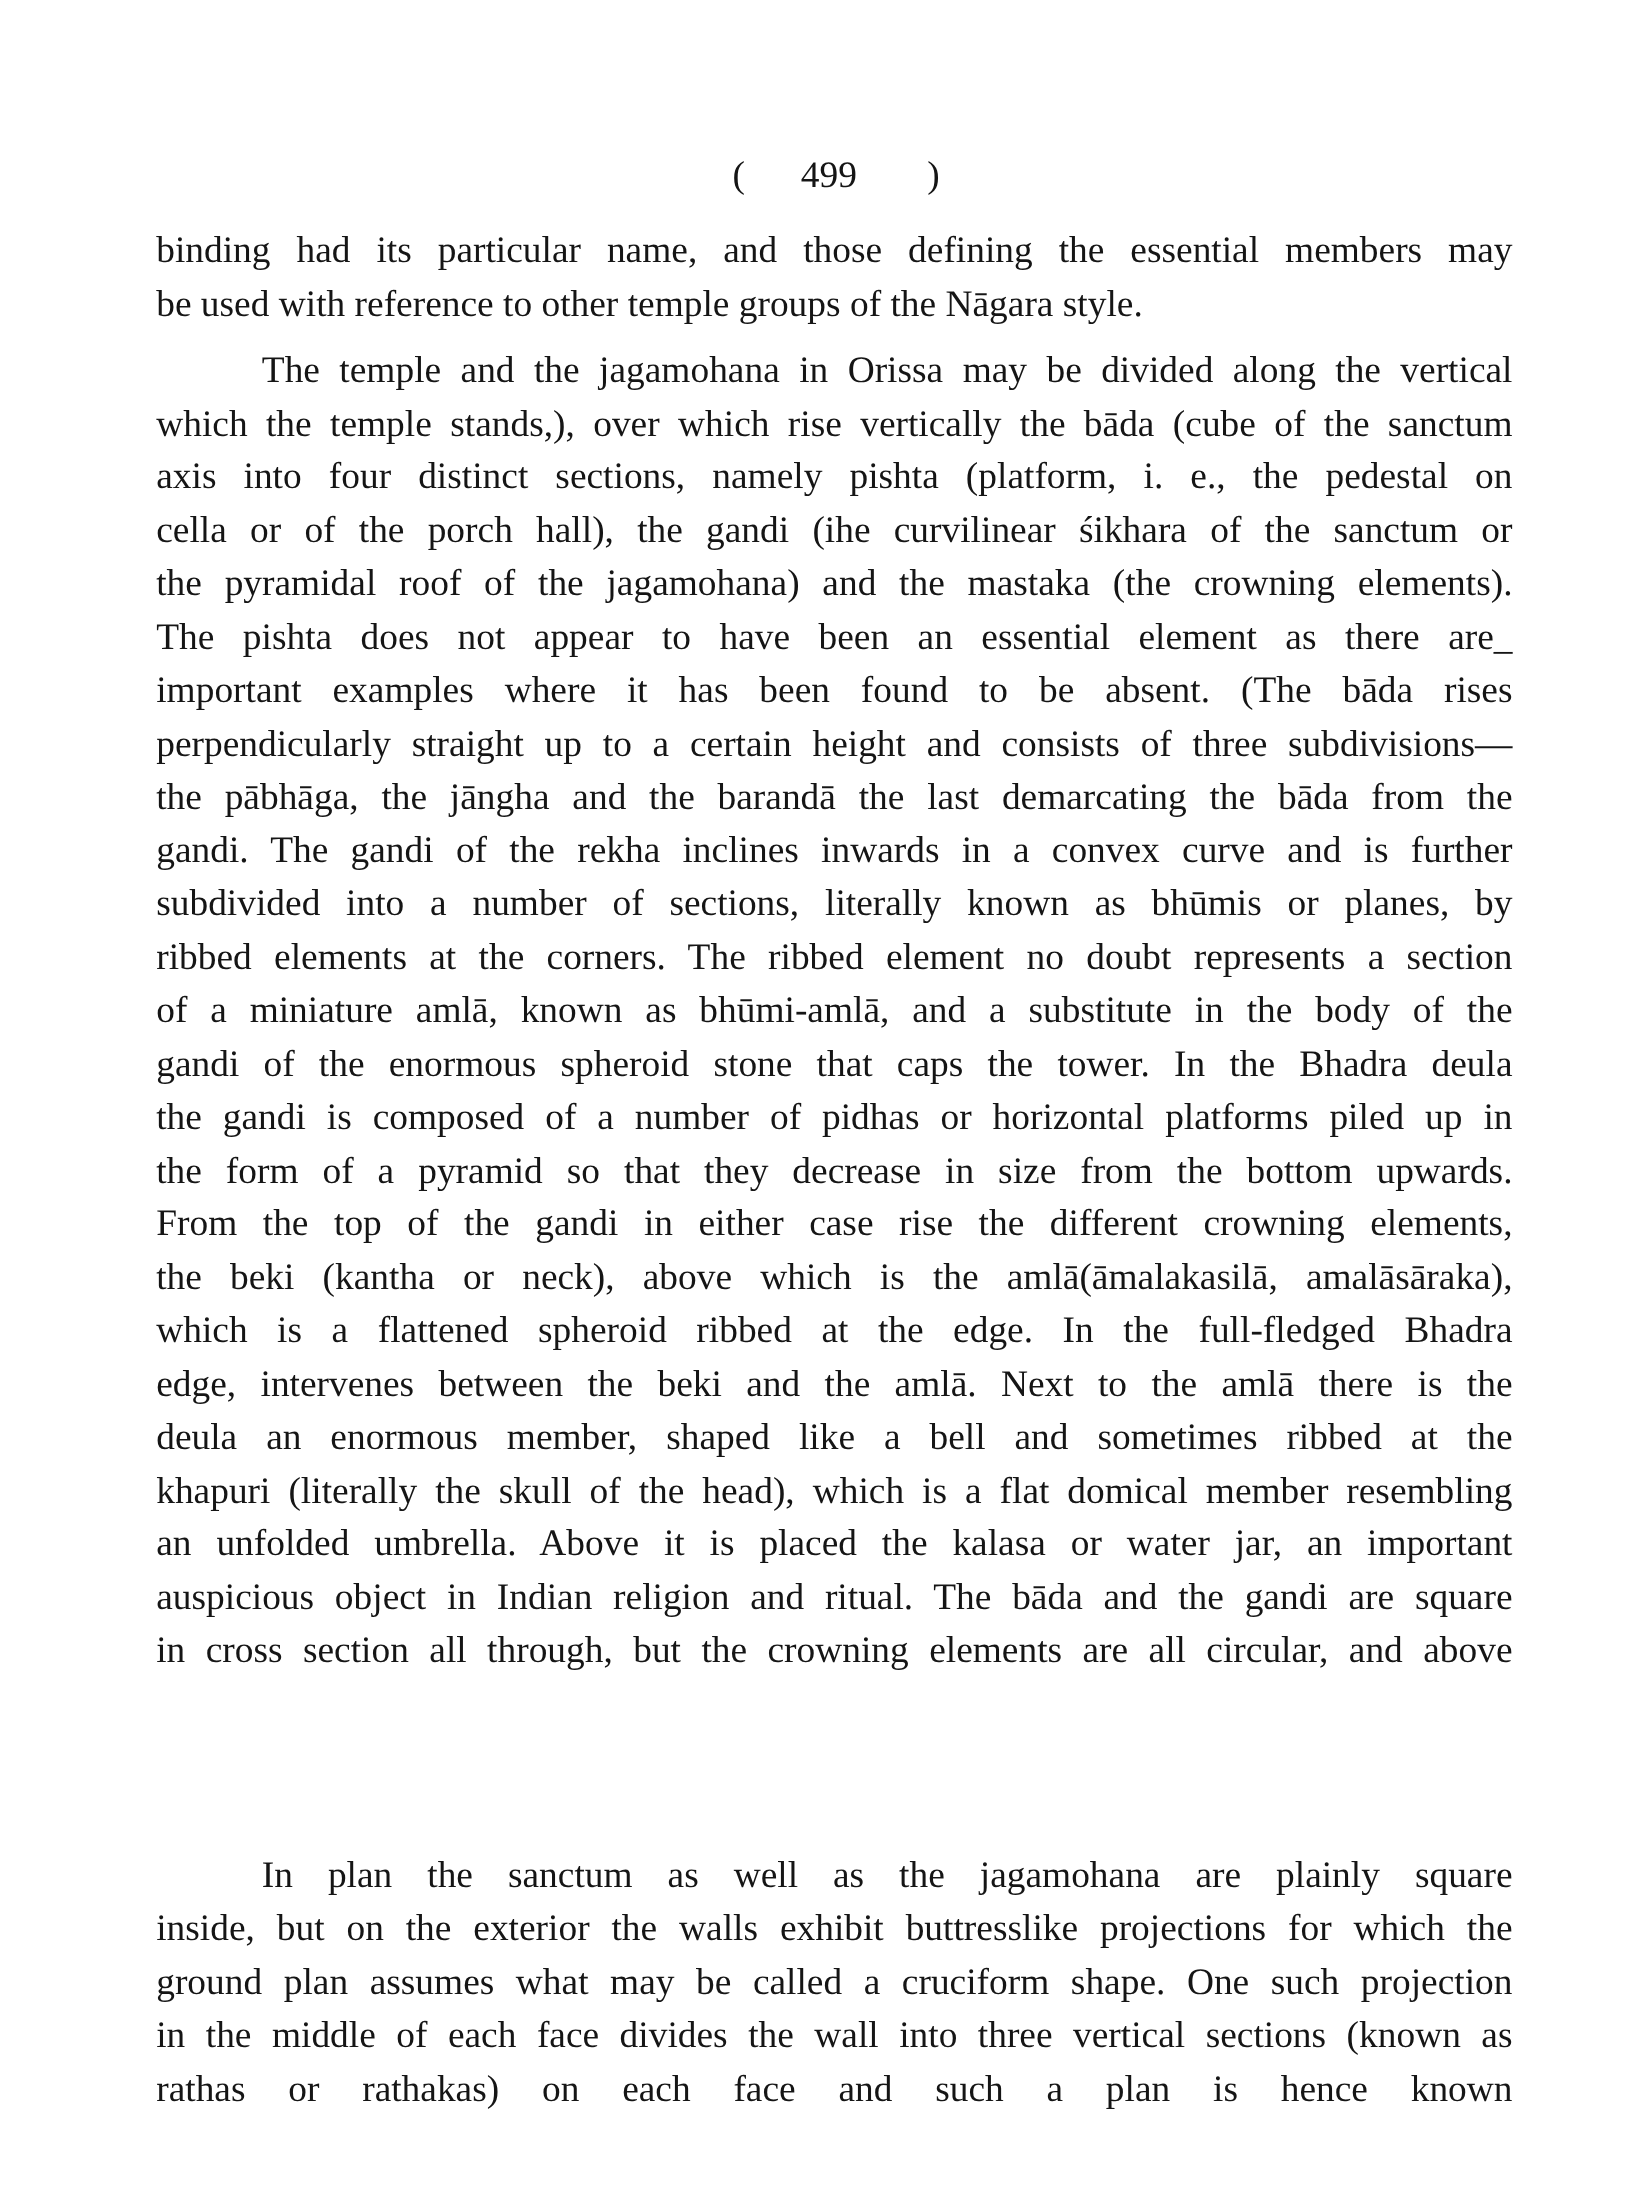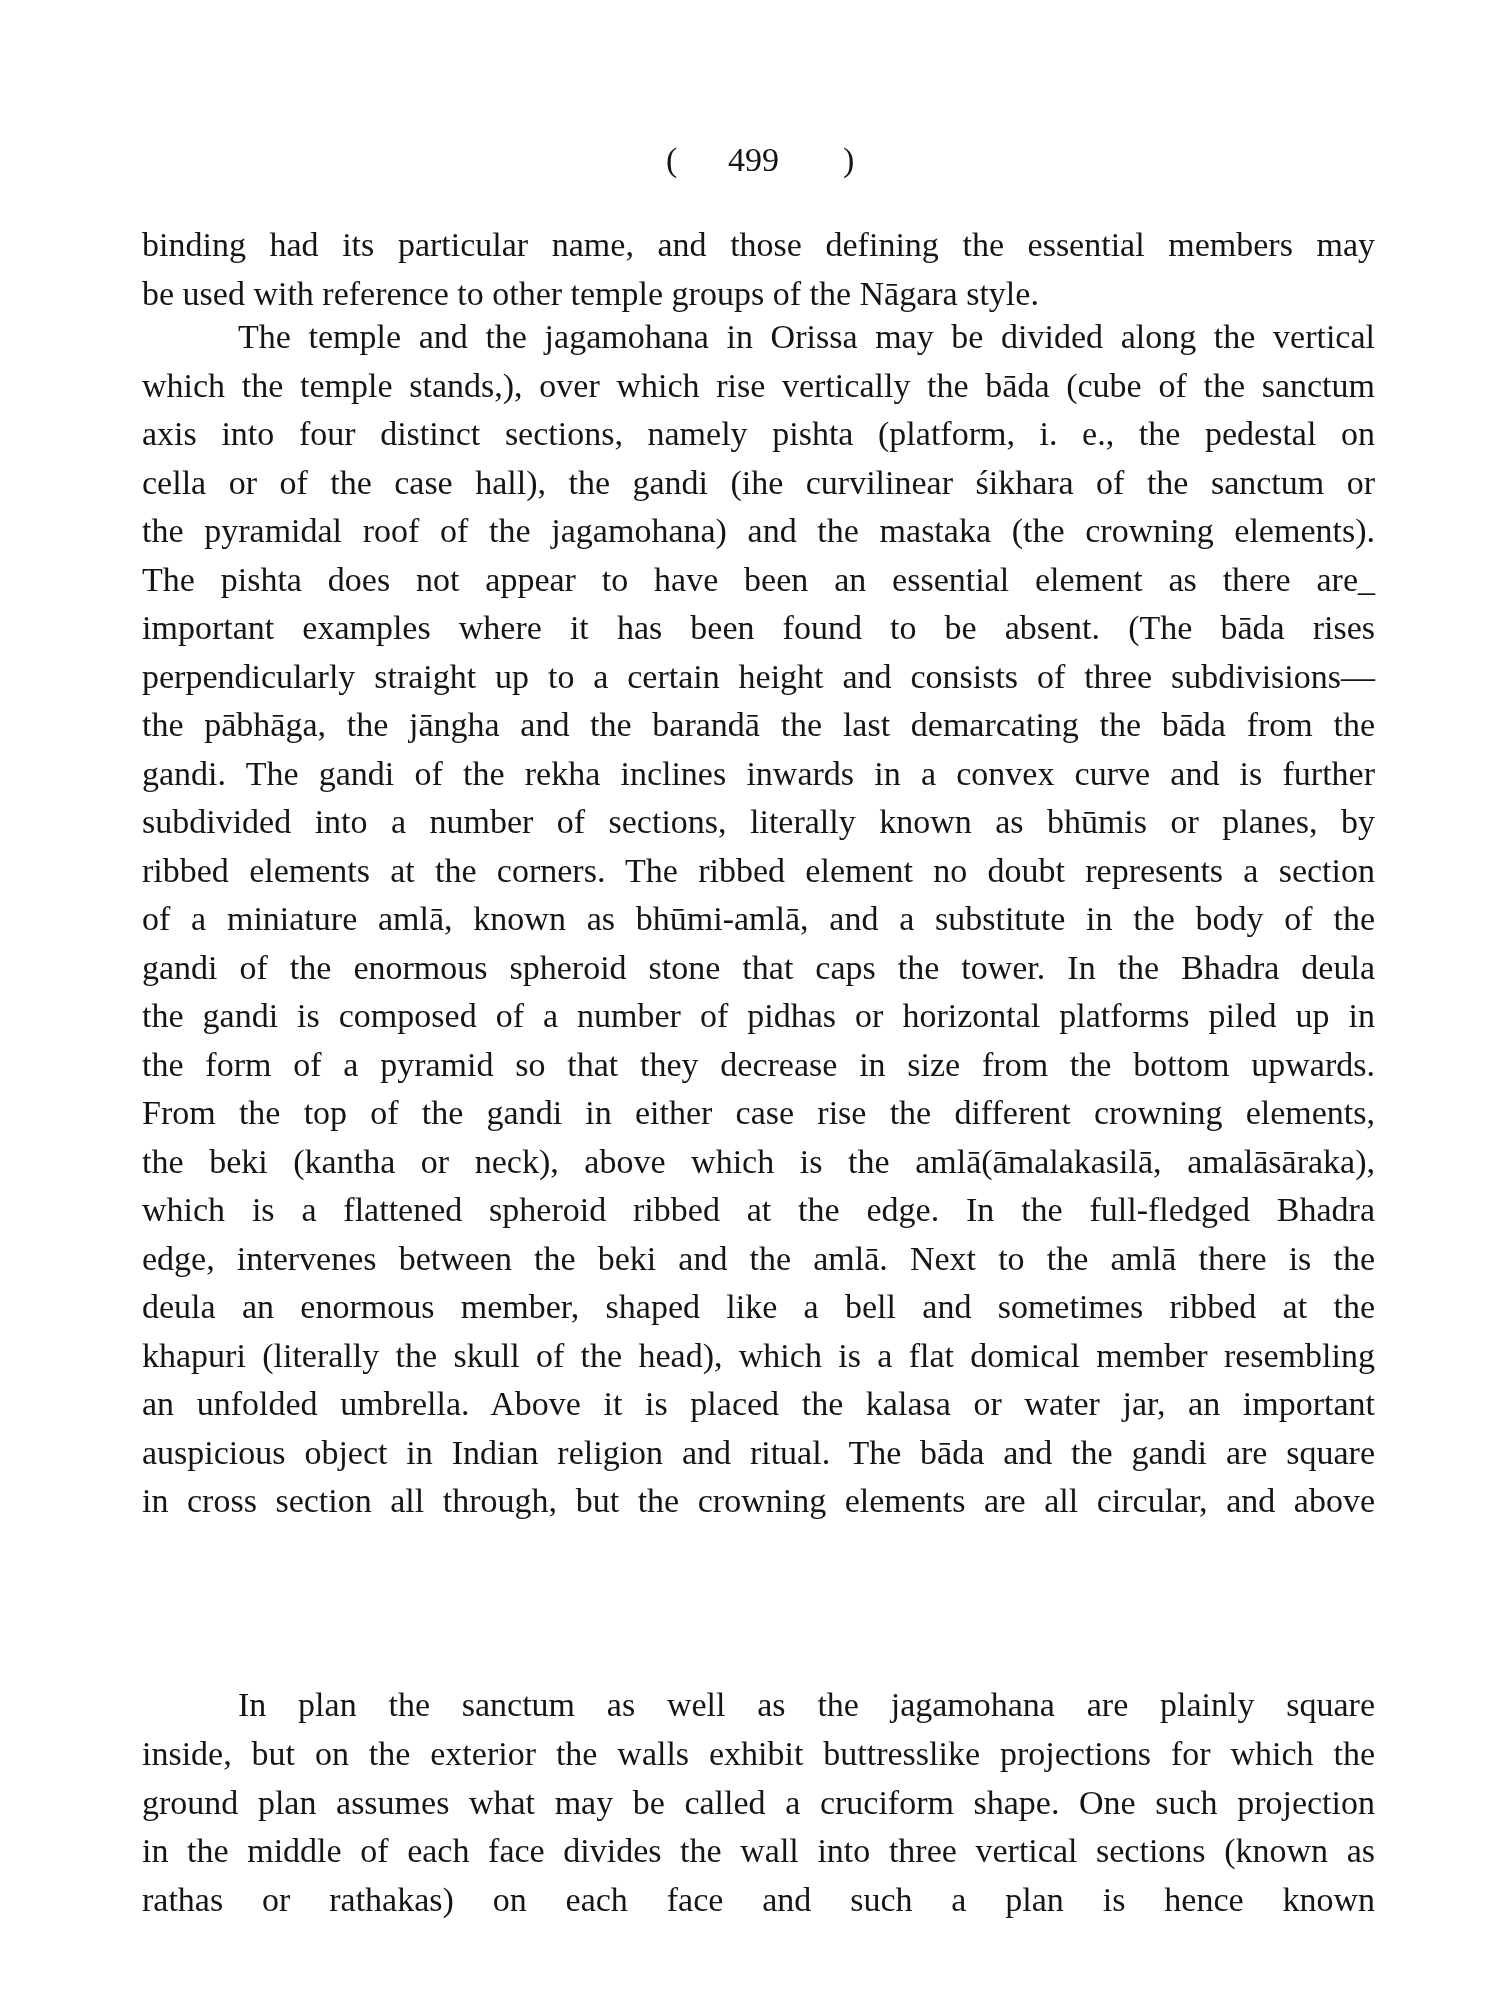--- a/index.html
+++ b/index.html
@@ -50,21 +50,21 @@
       white-space: normal;
       transform-origin: left center;
     }
     .line.last .inner {
       text-align-last: left;
     }
     .line.indent .inner {
       padding-left: 96px;
       box-sizing: border-box;
     }
-    #para-1 { top: 204px; margin-top: 17px; }
+    #para-1 { top: 204px; }
     #para-2 { top: 313px; }
     #para-3 { top: 1681px; }
     #para-3 .line { height: 48.75px; line-height: 48.75px; }
   </style>
 </head>
 <body>
 
 <div class="page-number">
   <span class="paren-l">(</span>
   <span class="num">499</span>
@@ -84,21 +84,21 @@
   <div class="line indent">
       <span class="inner">The temple and the jagamohana in Orissa may be divided along the vertical</span>
     </div>
   <div class="line">
       <span class="inner">which the temple stands,), over which rise vertically the bāda (cube of the sanctum</span>
     </div>
   <div class="line">
       <span class="inner">axis into four distinct sections, namely pishta (platform, i. e., the pedestal on</span>
     </div>
   <div class="line">
-      <span class="inner">cella or of the case hall), the gandi (ihe curvilinear śikhara of the sanctum or</span>
+      <span class="inner">cella or of the porch hall), the gandi (ihe curvilinear śikhara of the sanctum or</span>
     </div>
   <div class="line">
       <span class="inner">the pyramidal roof of the jagamohana) and the mastaka (the crowning elements).</span>
     </div>
   <div class="line">
       <span class="inner">The pishta does not appear to have been an essential element as there are_</span>
     </div>
   <div class="line">
       <span class="inner">important examples where it has been found to be absent. (The bāda rises</span>
     </div>

